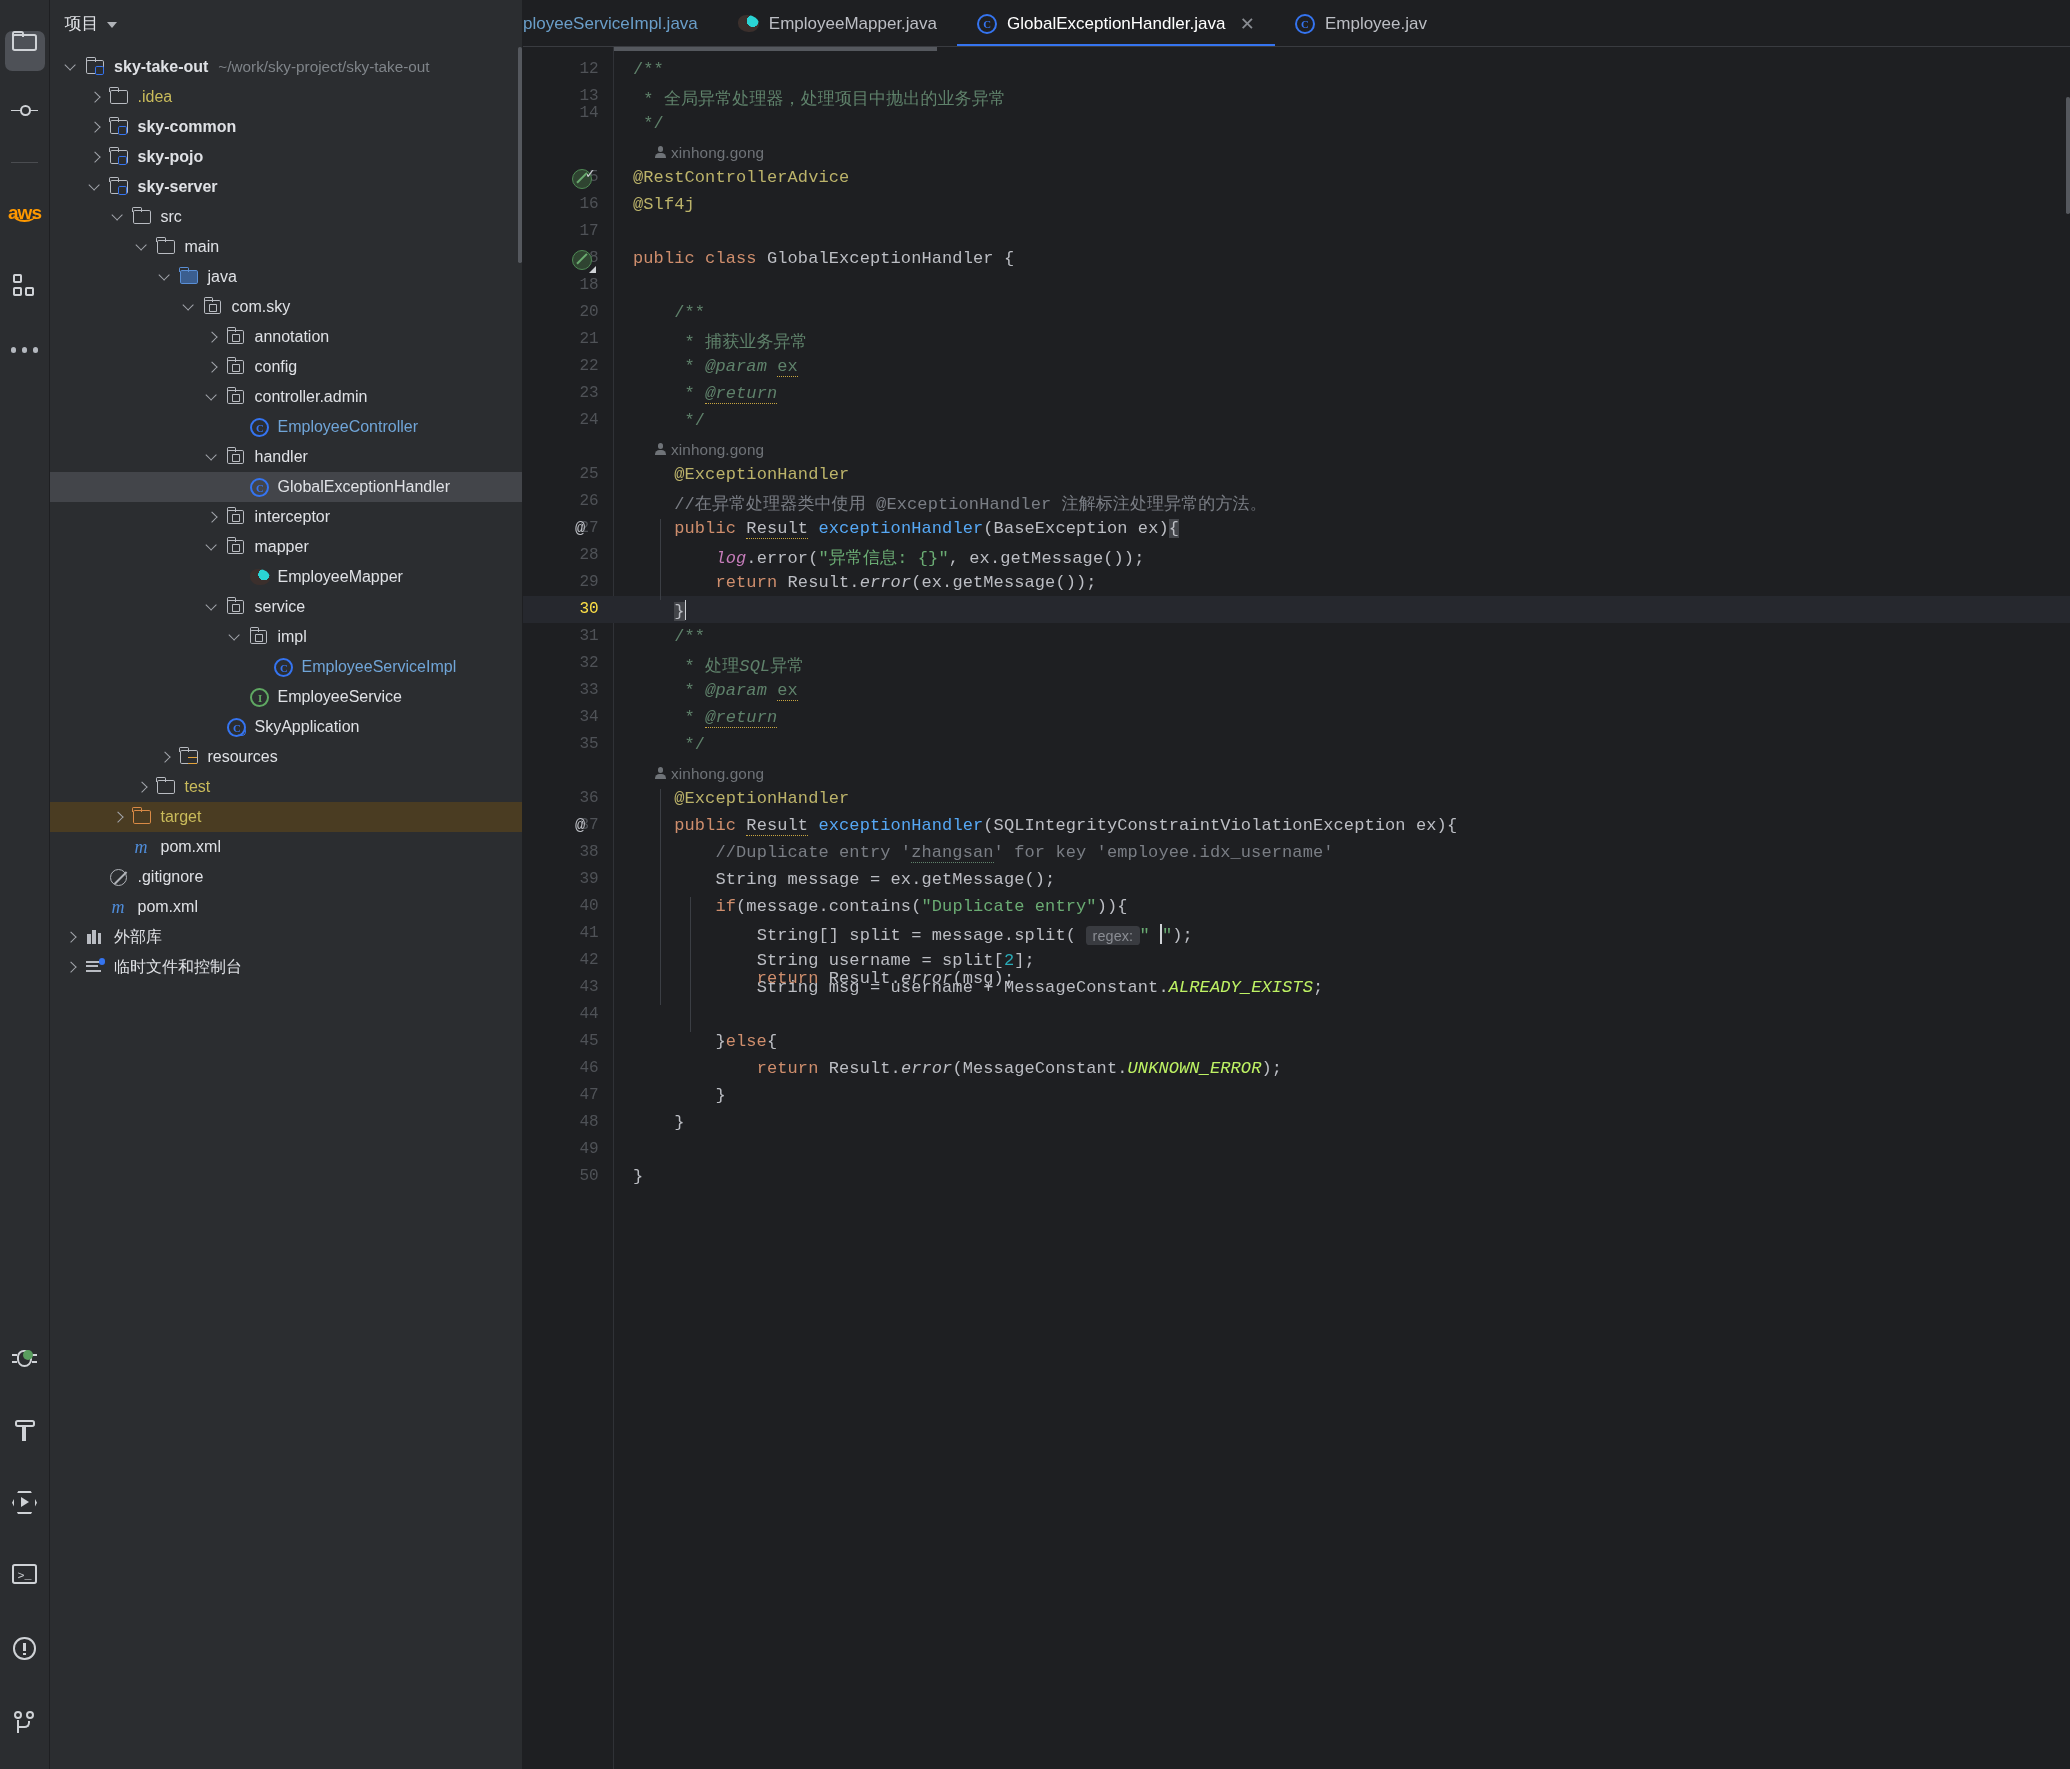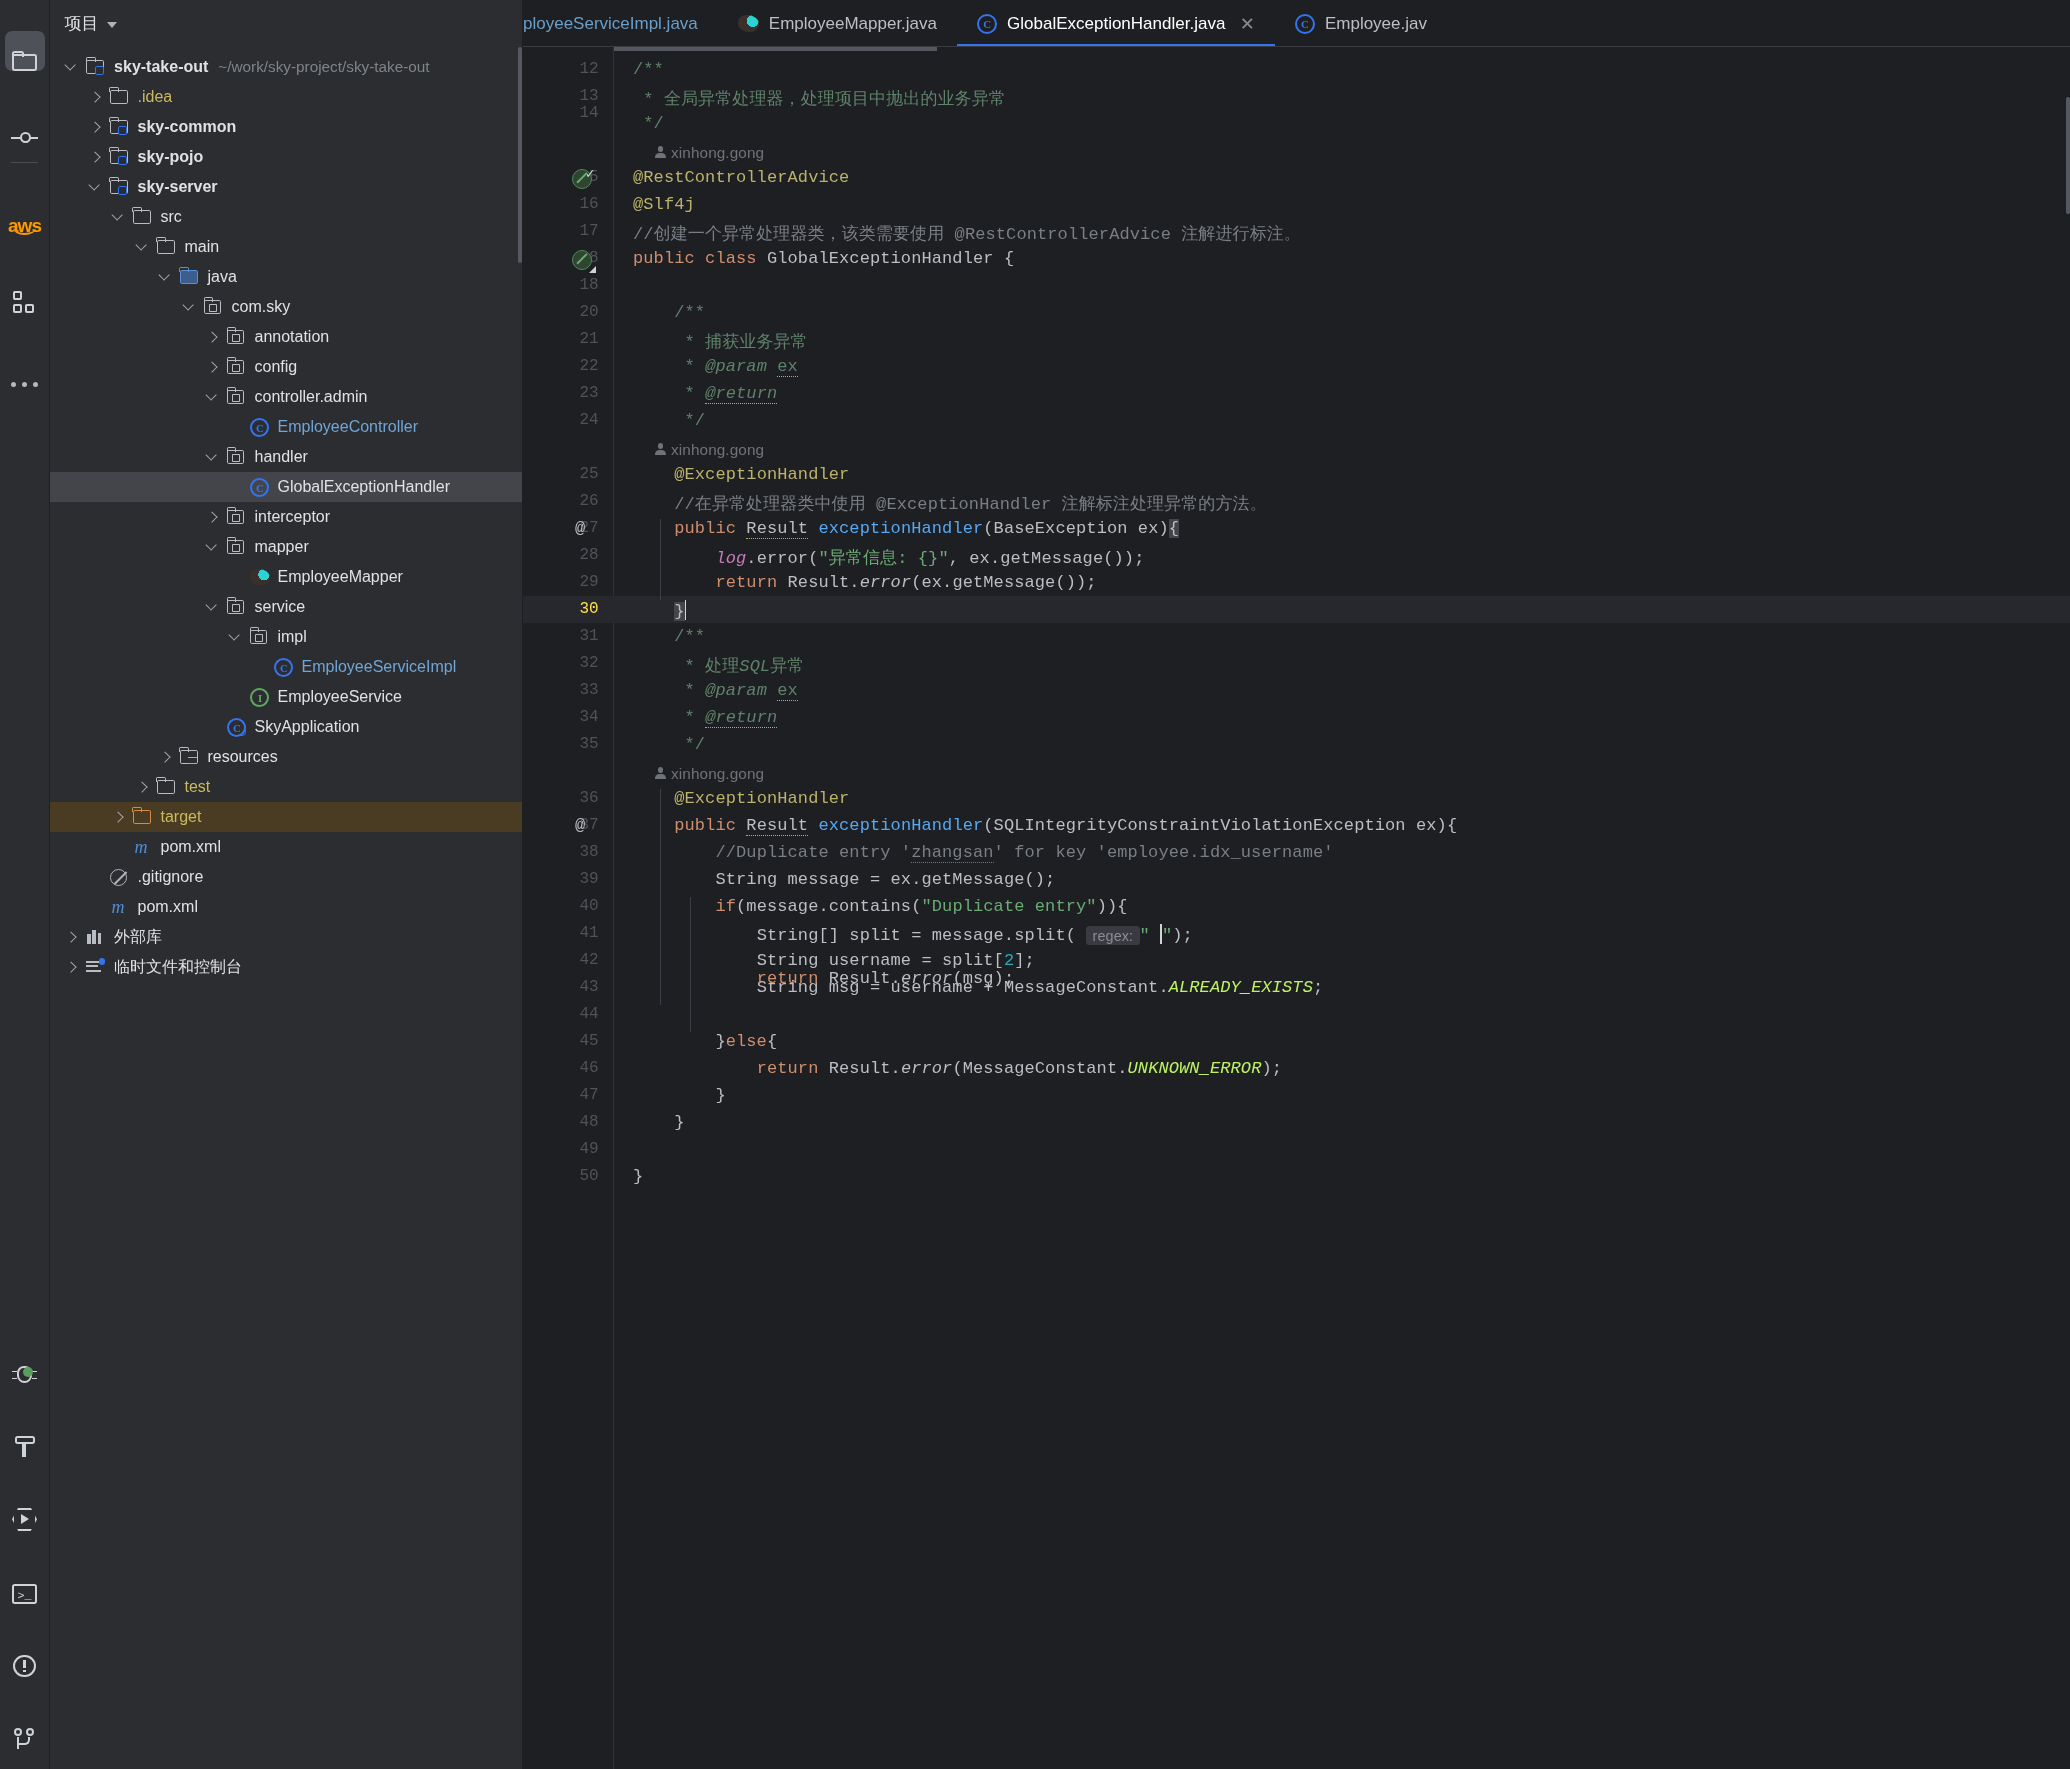--- a/index.html
+++ b/index.html
@@ -14,21 +14,21 @@
   
   .activitybar {
     width: 50px; min-width: 50px; height: 100%;
     background: #2b2d30;
     display: flex; flex-direction: column; align-items: center;
     padding-top: 7.2px;
     border-right: 0.9px solid #1e1f22;
   }
   .ab-btn {
     width: 40px; height: 40px; margin-bottom: 9px;
-    display: flex; align-items: flex-end; justify-content: center;
+    display: flex; align-items: flex-start; justify-content: center;
     border-radius: 7.2px; position: relative; margin-top: 24px;
   }
   .ab-btn.active { background: #4e5157; }
   .ab-sep { width: 27px; height: 0.9px; background: #4a4c50; margin: 9px 0 14.4px; }
   .ab-spacer { flex: 1 1 auto; }
   .ab-aws { color: #ff9900; font-size: 19px; font-weight: bold; letter-spacing: -0.9px; line-height: 1;
             font-family: "Liberation Sans", sans-serif; position: relative; top: -2.7px;}
   .ab-aws-swoosh { position:absolute; bottom:6.3px; left:8px; width:23.4px; height:7.2px;
             border-bottom: 2.7px solid #ff9900; border-radius: 0 0 50% 50%/0 0 100% 100%; }
   .dots { display: flex; gap: 5.4px; }
@@ -641,21 +641,20 @@
           <div class="lnum" style="top: 1120px;">50</div>
         </div>
       <div class="codearea" id="codearea">
         <div class="guideline" style="left:0px;"></div>
       <div class="codeline" style="top: 12.6px; left: 20px;"><span class="cm">/**</span></div>
           <div class="codeline" style="top: 40px; left: 20px;"><span class="cm"> * 全局异常处理器，处理项目中抛出的业务异常</span></div>
           <div class="codeline" style="top: 67px; left: 20px;"><span class="cm"> */</span></div>
           <div class="codeline" style="top: 97px; left: 41px;"><span class="authoricon"></span><span class="author">xinhong.gong</span></div>
           <div class="codeline" style="top: 121px; left: 20px;"><span class="an">@RestControllerAdvice</span></div>
           <div class="codeline" style="top: 148px; left: 20px;"><span class="an">@Slf4j</span></div>
-          <div class="codeline" style="top: 175px; left: 20px;"><span class="cl">//创建一个异常处理器类，该类需要使用 @RestControllerAdvice 注解进行标注。</span></div>
           <div class="codeline" style="top: 202px; left: 20px;"><span class="k">public class</span> <span class="wh">GlobalExceptionHandler</span> {</div>
           <div class="codeline" style="top: 229px; left: 20px;"></div>
           <div class="codeline" style="top: 256px; left: 20px;">    <span class="cm">/**</span></div>
           <div class="codeline" style="top: 283px; left: 20px;">     <span class="cm">* 捕获业务异常</span></div>
           <div class="codeline" style="top: 310px; left: 20px;">     <span class="cm">* </span><span class="tag">@param</span> <span class="cm squig">ex</span></div>
           <div class="codeline" style="top: 337px; left: 20px;">     <span class="cm">* </span><span class="tag squig">@return</span></div>
           <div class="codeline" style="top: 364px; left: 20px;">     <span class="cm">*/</span></div>
           <div class="codeline" style="top: 394px; left: 41px;"><span class="authoricon"></span><span class="author">xinhong.gong</span></div>
           <div class="codeline" style="top: 418px; left: 20px;">    <span class="an">@ExceptionHandler</span></div>
           <div class="codeline" style="top: 445px; left: 20px;">    <span class="cl">//在异常处理器类中使用 @ExceptionHandler 注解标注处理异常的方法。</span></div>

